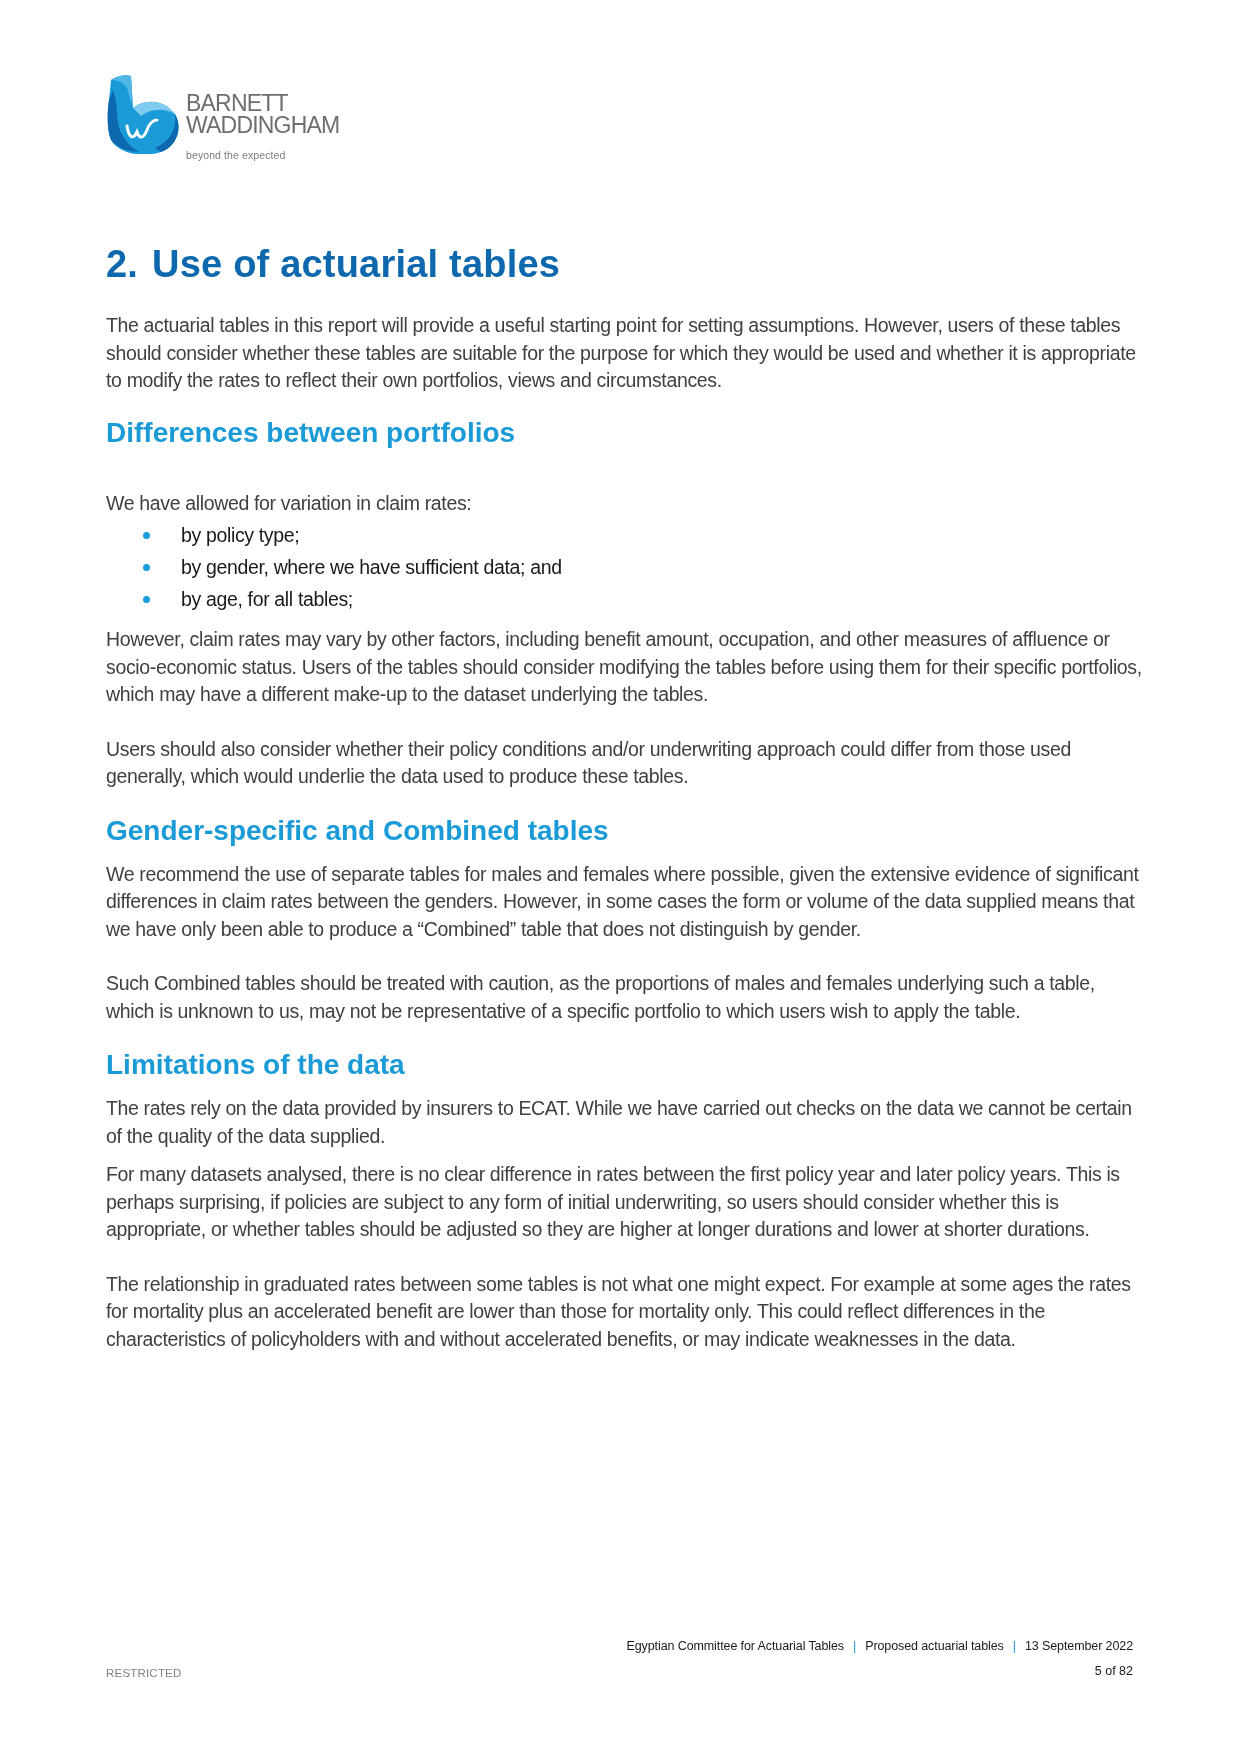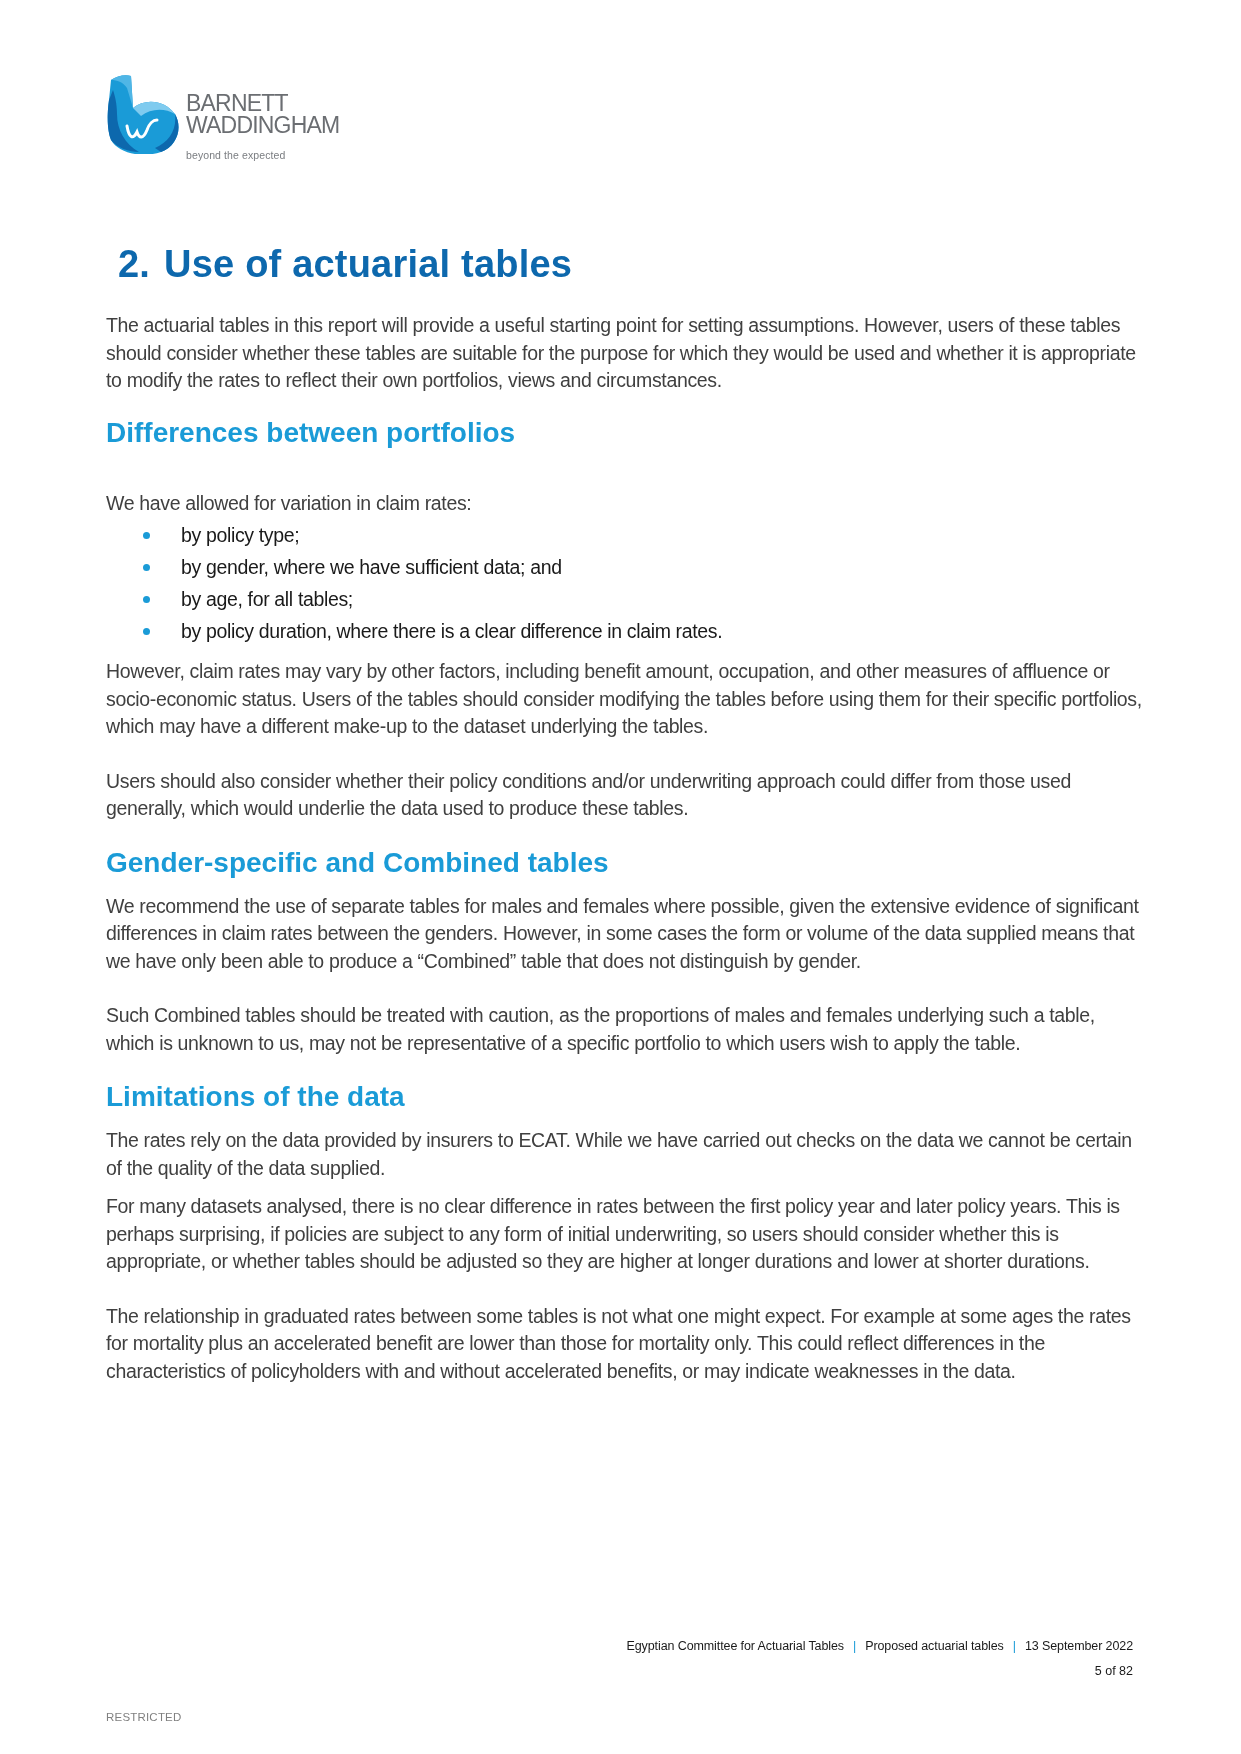--- a/index.html
+++ b/index.html
@@ -61,21 +61,21 @@
     .content {
       position: absolute;
       left: 106px;
       top: 240px;
       width: 1040px;
     }
     .h1 {
       font-size: 38px;
       font-weight: bold;
       color: #0d68ad;
-      margin: 0 0 24px 12px;
+      margin: 0 0 24px 0;
       line-height: 48px;
       letter-spacing: 0.2px;
     }
     .h1 .num {
       margin-right: 14px;
     }
     .h2 {
       font-size: 28px;
       font-weight: bold;
       color: #1a9bd7;
@@ -137,21 +137,20 @@
       font-size: 12.5px;
       color: #1a1a1a;
     }
     .footer-restricted {
       position: absolute;
       left: 106px;
       top: 1667px;
       font-size: 11.5px;
       color: #808080;
       letter-spacing: 0.2px;
-      margin-top: 44px;
     }
   </style>
 </head>
 <body>
 
 <div class="page">
 
   <div class="logo">
     <svg class="logo-mark" viewBox="0 0 76 80" xmlns="http://www.w3.org/2000/svg">
       <path d="M6 6 C12 2 20 0 26 2 L28 34 C40 24 60 26 70 40 C78 54 72 72 56 78 C38 84 14 80 6 66 C2 56 2 40 4 26 Z" fill="#1a9bd7"></path>
@@ -176,21 +175,20 @@
 
     <div class="gap-h"></div>
 
     <h2 class="h2">Differences between portfolios</h2>
     <div class="gap-m"></div>
     <p>We have allowed for variation in claim rates:</p>
     <ul class="bullets">
       <li><span class="dot"></span><span>by policy type;</span></li>
       <li><span class="dot"></span><span>by gender, where we have sufficient data; and</span></li>
       <li><span class="dot"></span><span>by age, for all tables;</span></li>
-      <li><span class="dot"></span><span>by policy duration, where there is a clear difference in claim rates.</span></li>
     </ul>
     <div class="gap-s"></div>
     <p>However, claim rates may vary by other factors, including benefit amount, occupation, and other measures of affluence or socio-economic status. Users of the tables should consider modifying the tables before using them for their specific portfolios, which may have a different make-up to the dataset underlying the tables.</p>
     <div class="gap-m"></div>
     <p>Users should also consider whether their policy conditions and/or underwriting approach could differ from those used generally, which would underlie the data used to produce these tables.</p>
 
     <div class="gap-h2"></div>
 
     <h2 class="h2">Gender-specific and Combined tables</h2>
     <p>We recommend the use of separate tables for males and females where possible, given the extensive evidence of significant differences in claim rates between the genders. However, in some cases the form or volume of the data supplied means that we have only been able to produce a “Combined” table that does not distinguish by gender.</p>

